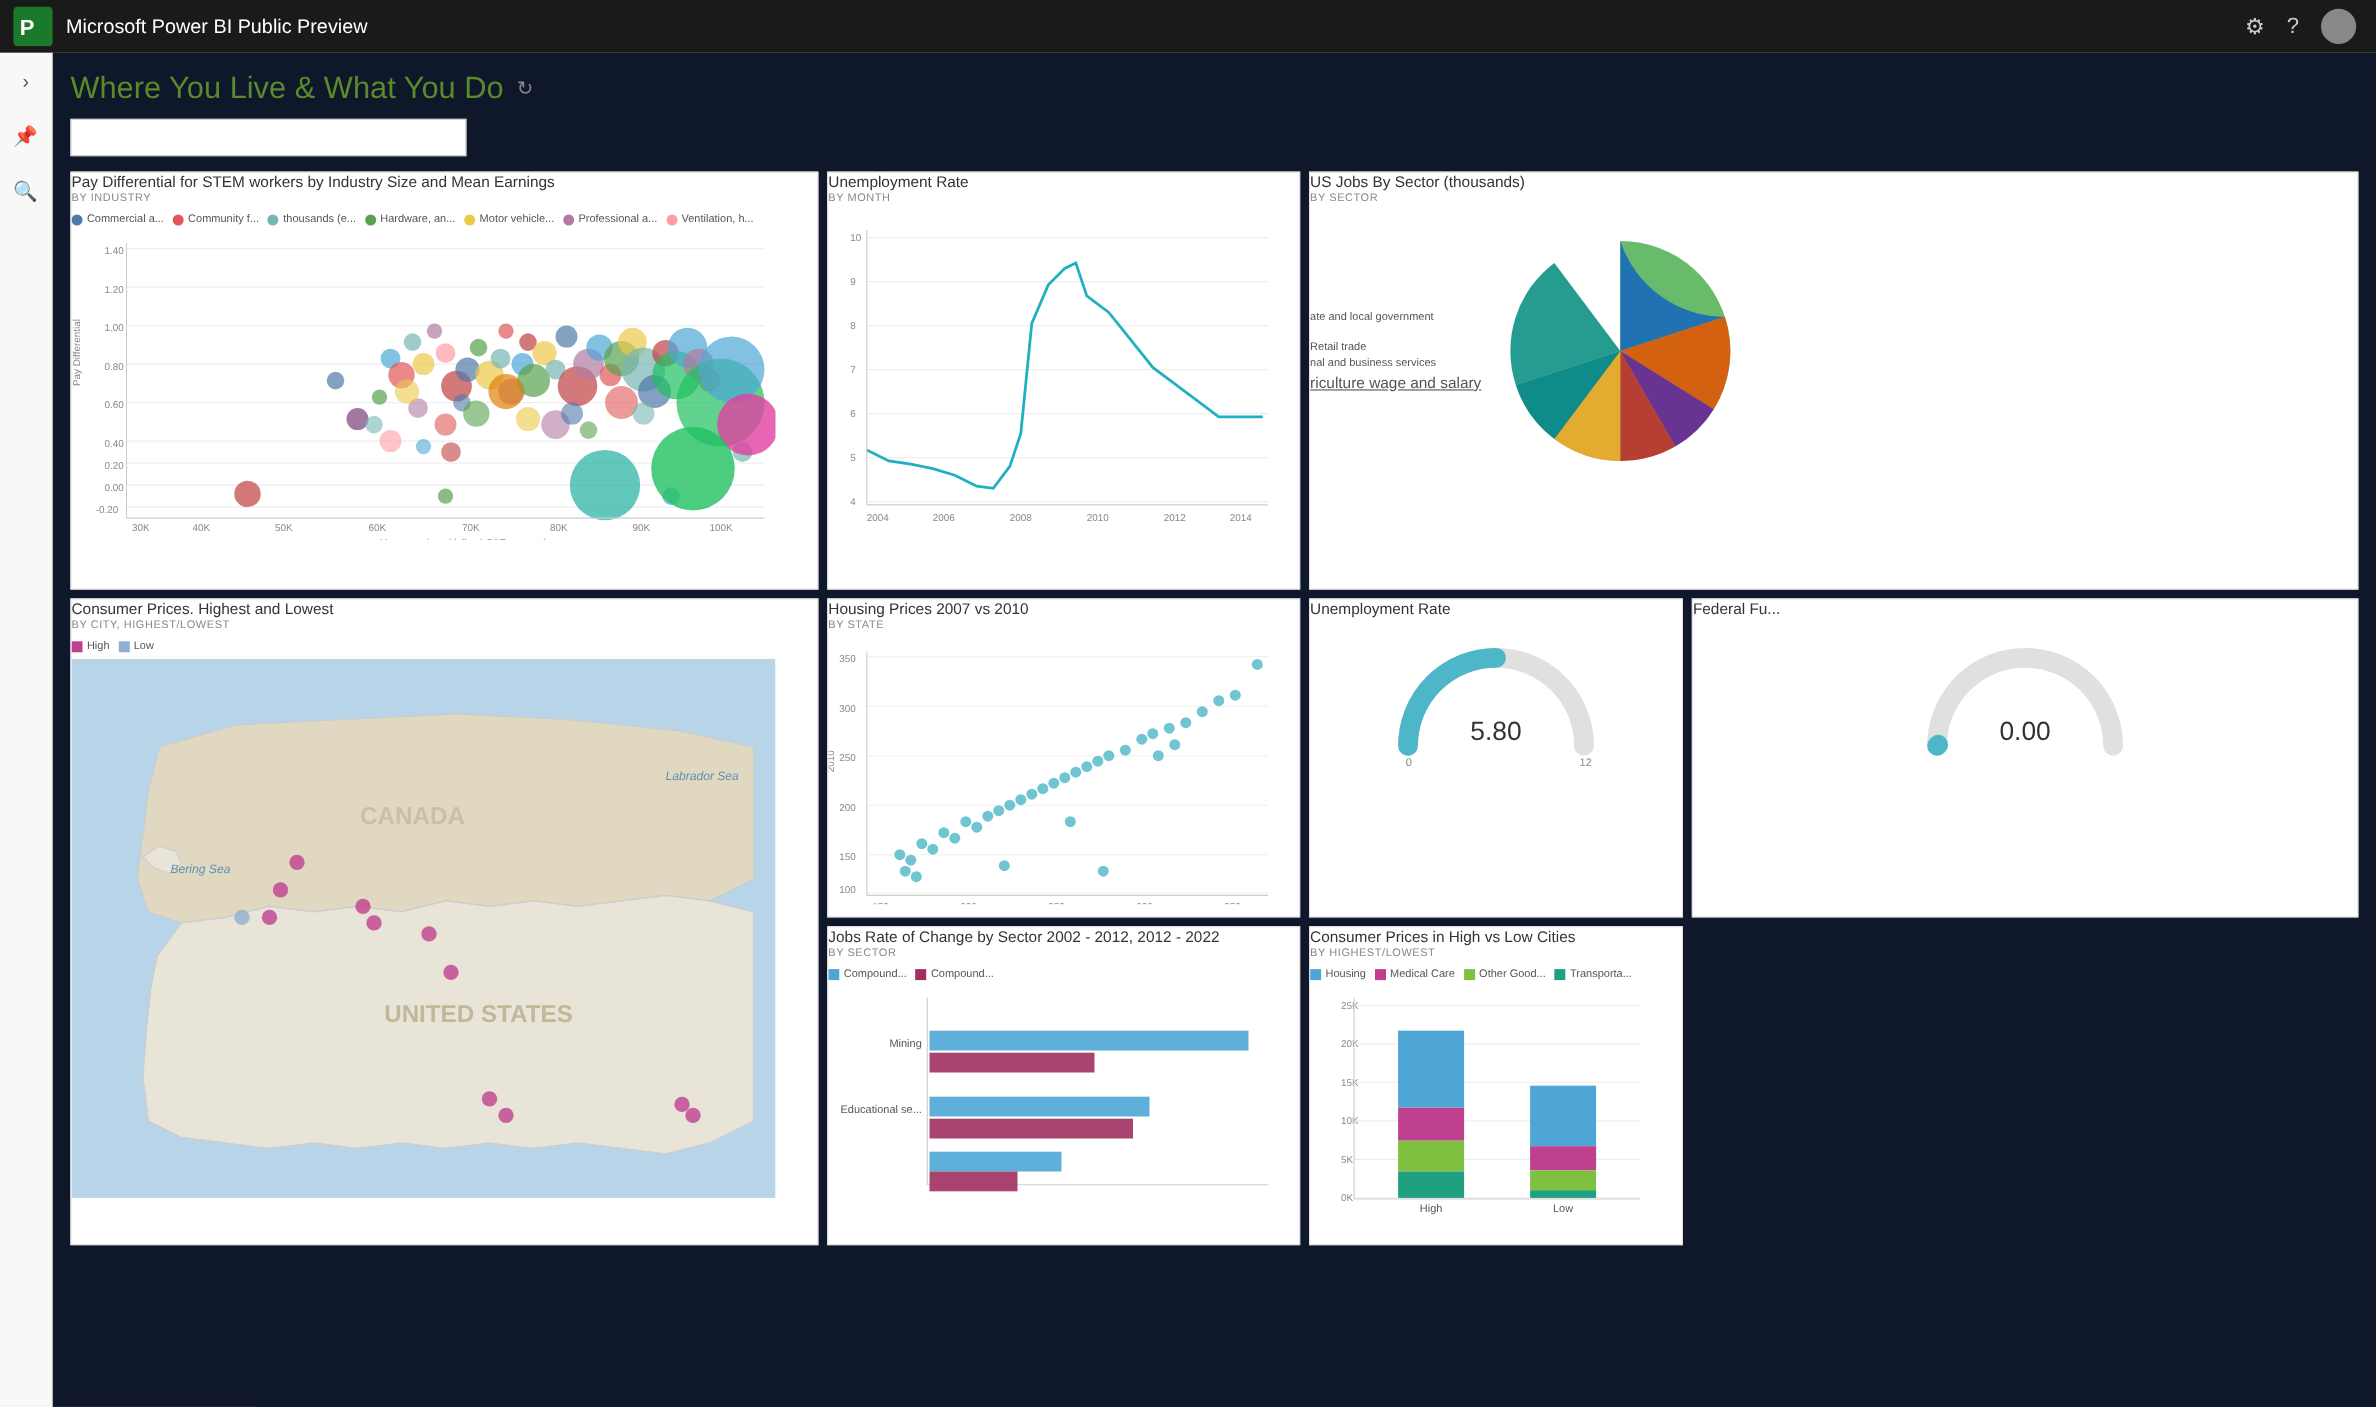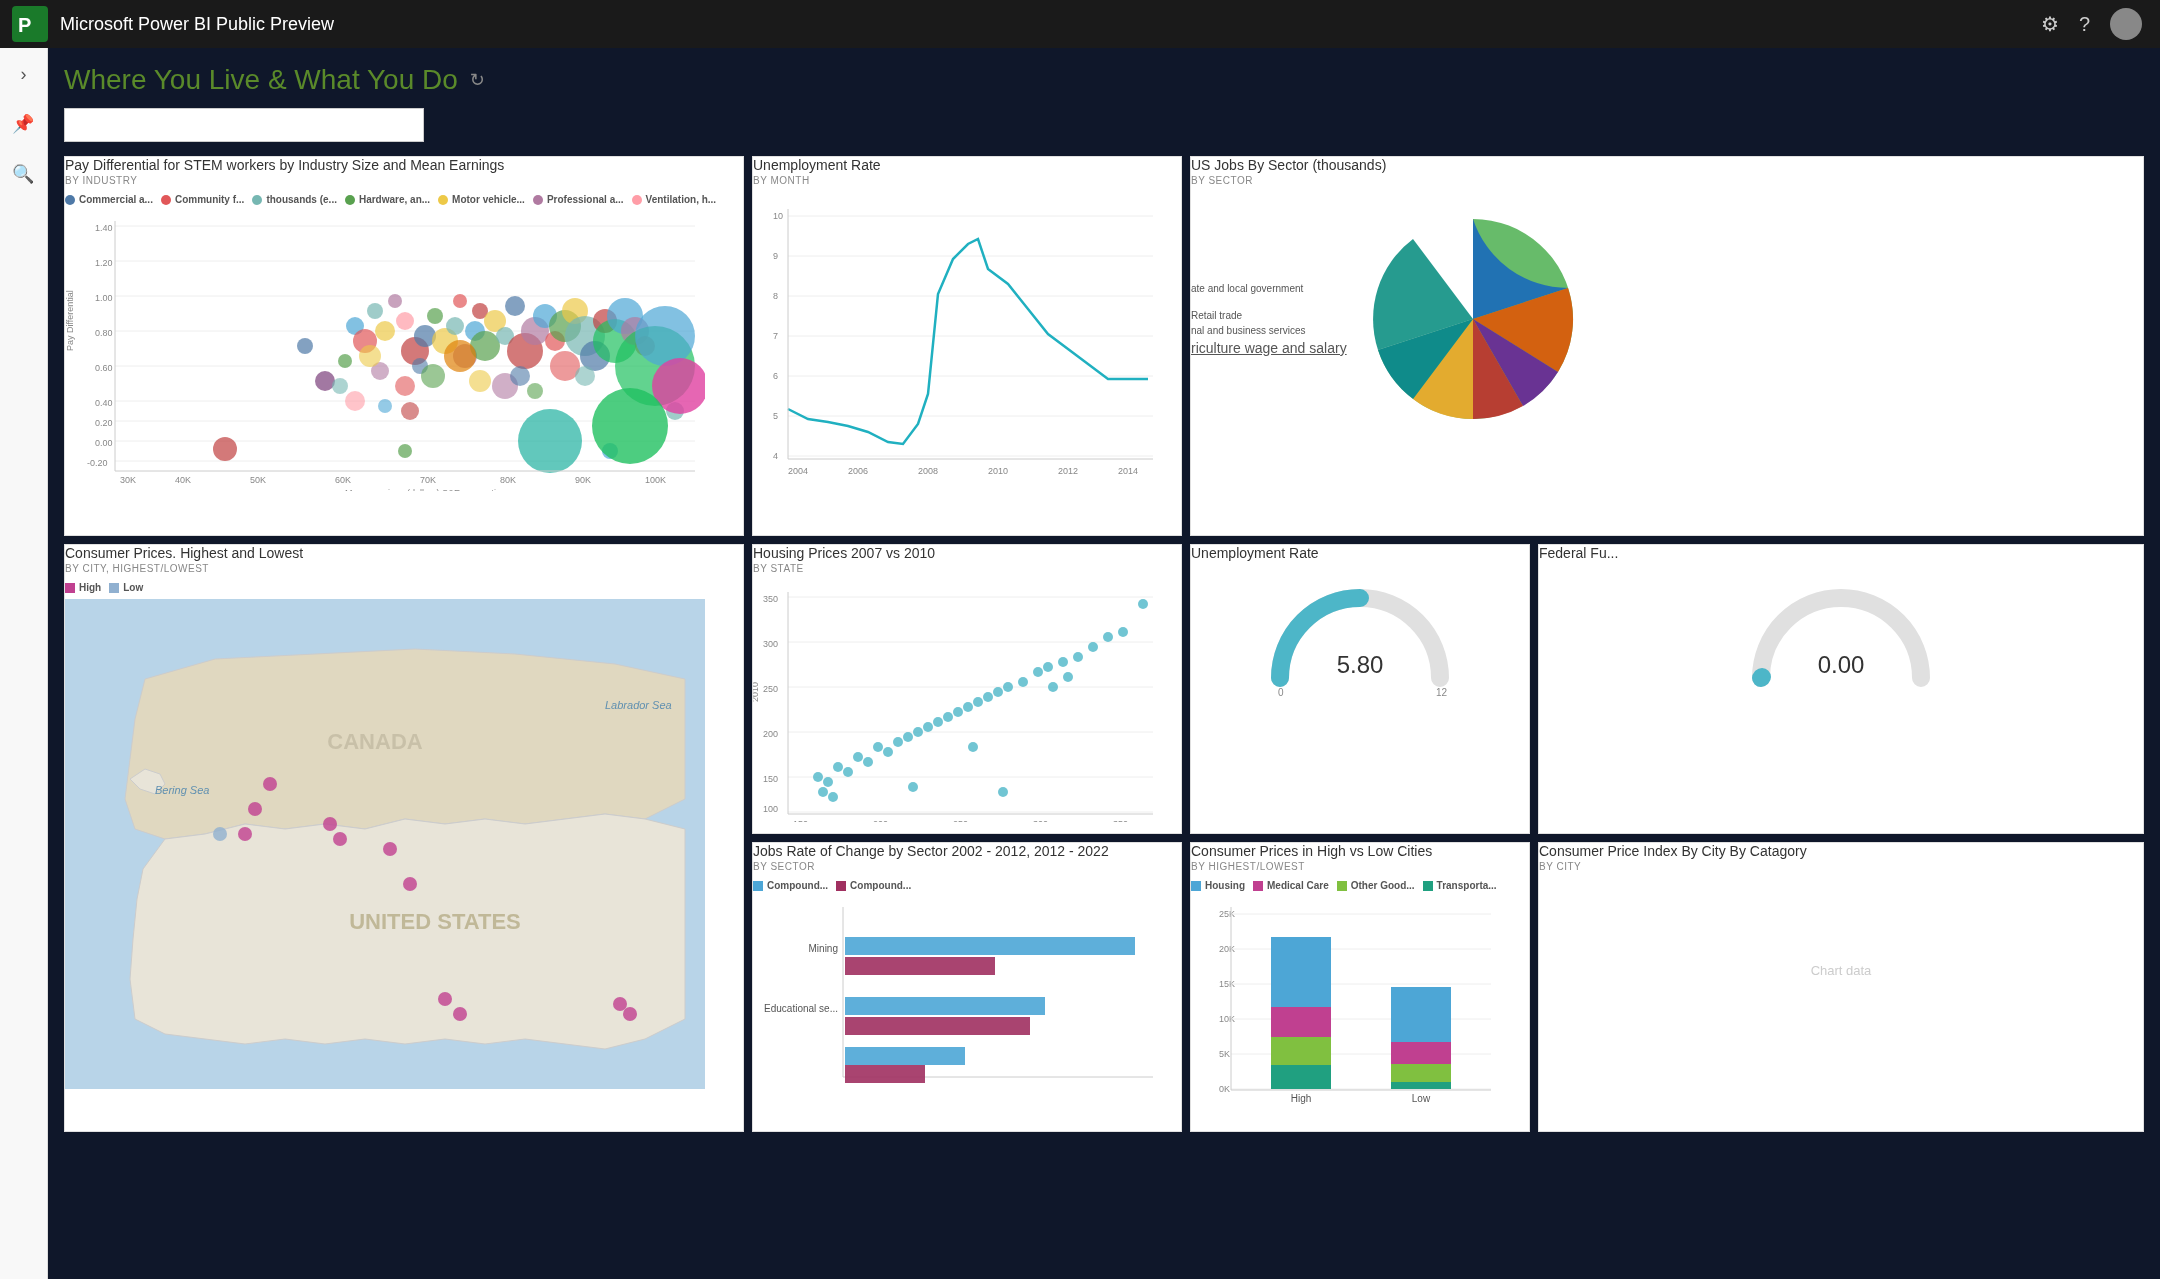--- a/index.html
+++ b/index.html
@@ -60,21 +60,21 @@
 
     .card-title {
       font-size: 14px; color: #333; font-weight: 400; margin-bottom: 2px;
     }
     .card-subtitle {
       font-size: 10px; color: #888; text-transform: uppercase; margin-bottom: 8px; letter-spacing: 0.5px;
     }
 
     
     .legend-row {
-      display: flex; flex-wrap: wrap; gap: 8px; margin-bottom: 6px; font-weight: bold;
+      display: flex; flex-wrap: wrap; gap: 8px; margin-bottom: 6px;
     }
     .legend-item {
       display: flex; align-items: center; gap: 4px; font-size: 10px; color: #555;
     }
     .legend-dot {
       width: 10px; height: 10px; border-radius: 50%;
     }
     .legend-square {
       width: 10px; height: 10px;
     }
@@ -562,23 +562,15 @@
         <rect x="200" y="185" width="60" height="7" fill="#20a080"></rect>
 
         <text x="110" y="205" font-size="10" fill="#555" text-anchor="middle">High</text>
         <text x="230" y="205" font-size="10" fill="#555" text-anchor="middle">Low</text>
 
         <line x1="40" y1="10" x2="40" y2="193" stroke="#ccc" stroke-width="1"></line>
         <line x1="40" y1="193" x2="300" y2="193" stroke="#ccc" stroke-width="1"></line>
       </svg>
     </div>
 
-    <div class="card" style="grid-column:4; grid-row:3;">
-      <div class="card-title">Consumer Price Index By City By Catagory</div>
-      <div class="card-subtitle">BY CITY</div>
-
-      <div style="display:flex; align-items:center; justify-content:center; height:180px; color:#ccc; font-size:13px;">
-        Chart data
-      </div>
-    </div>
 
   </div>
 </div>
 
 </body></html>

